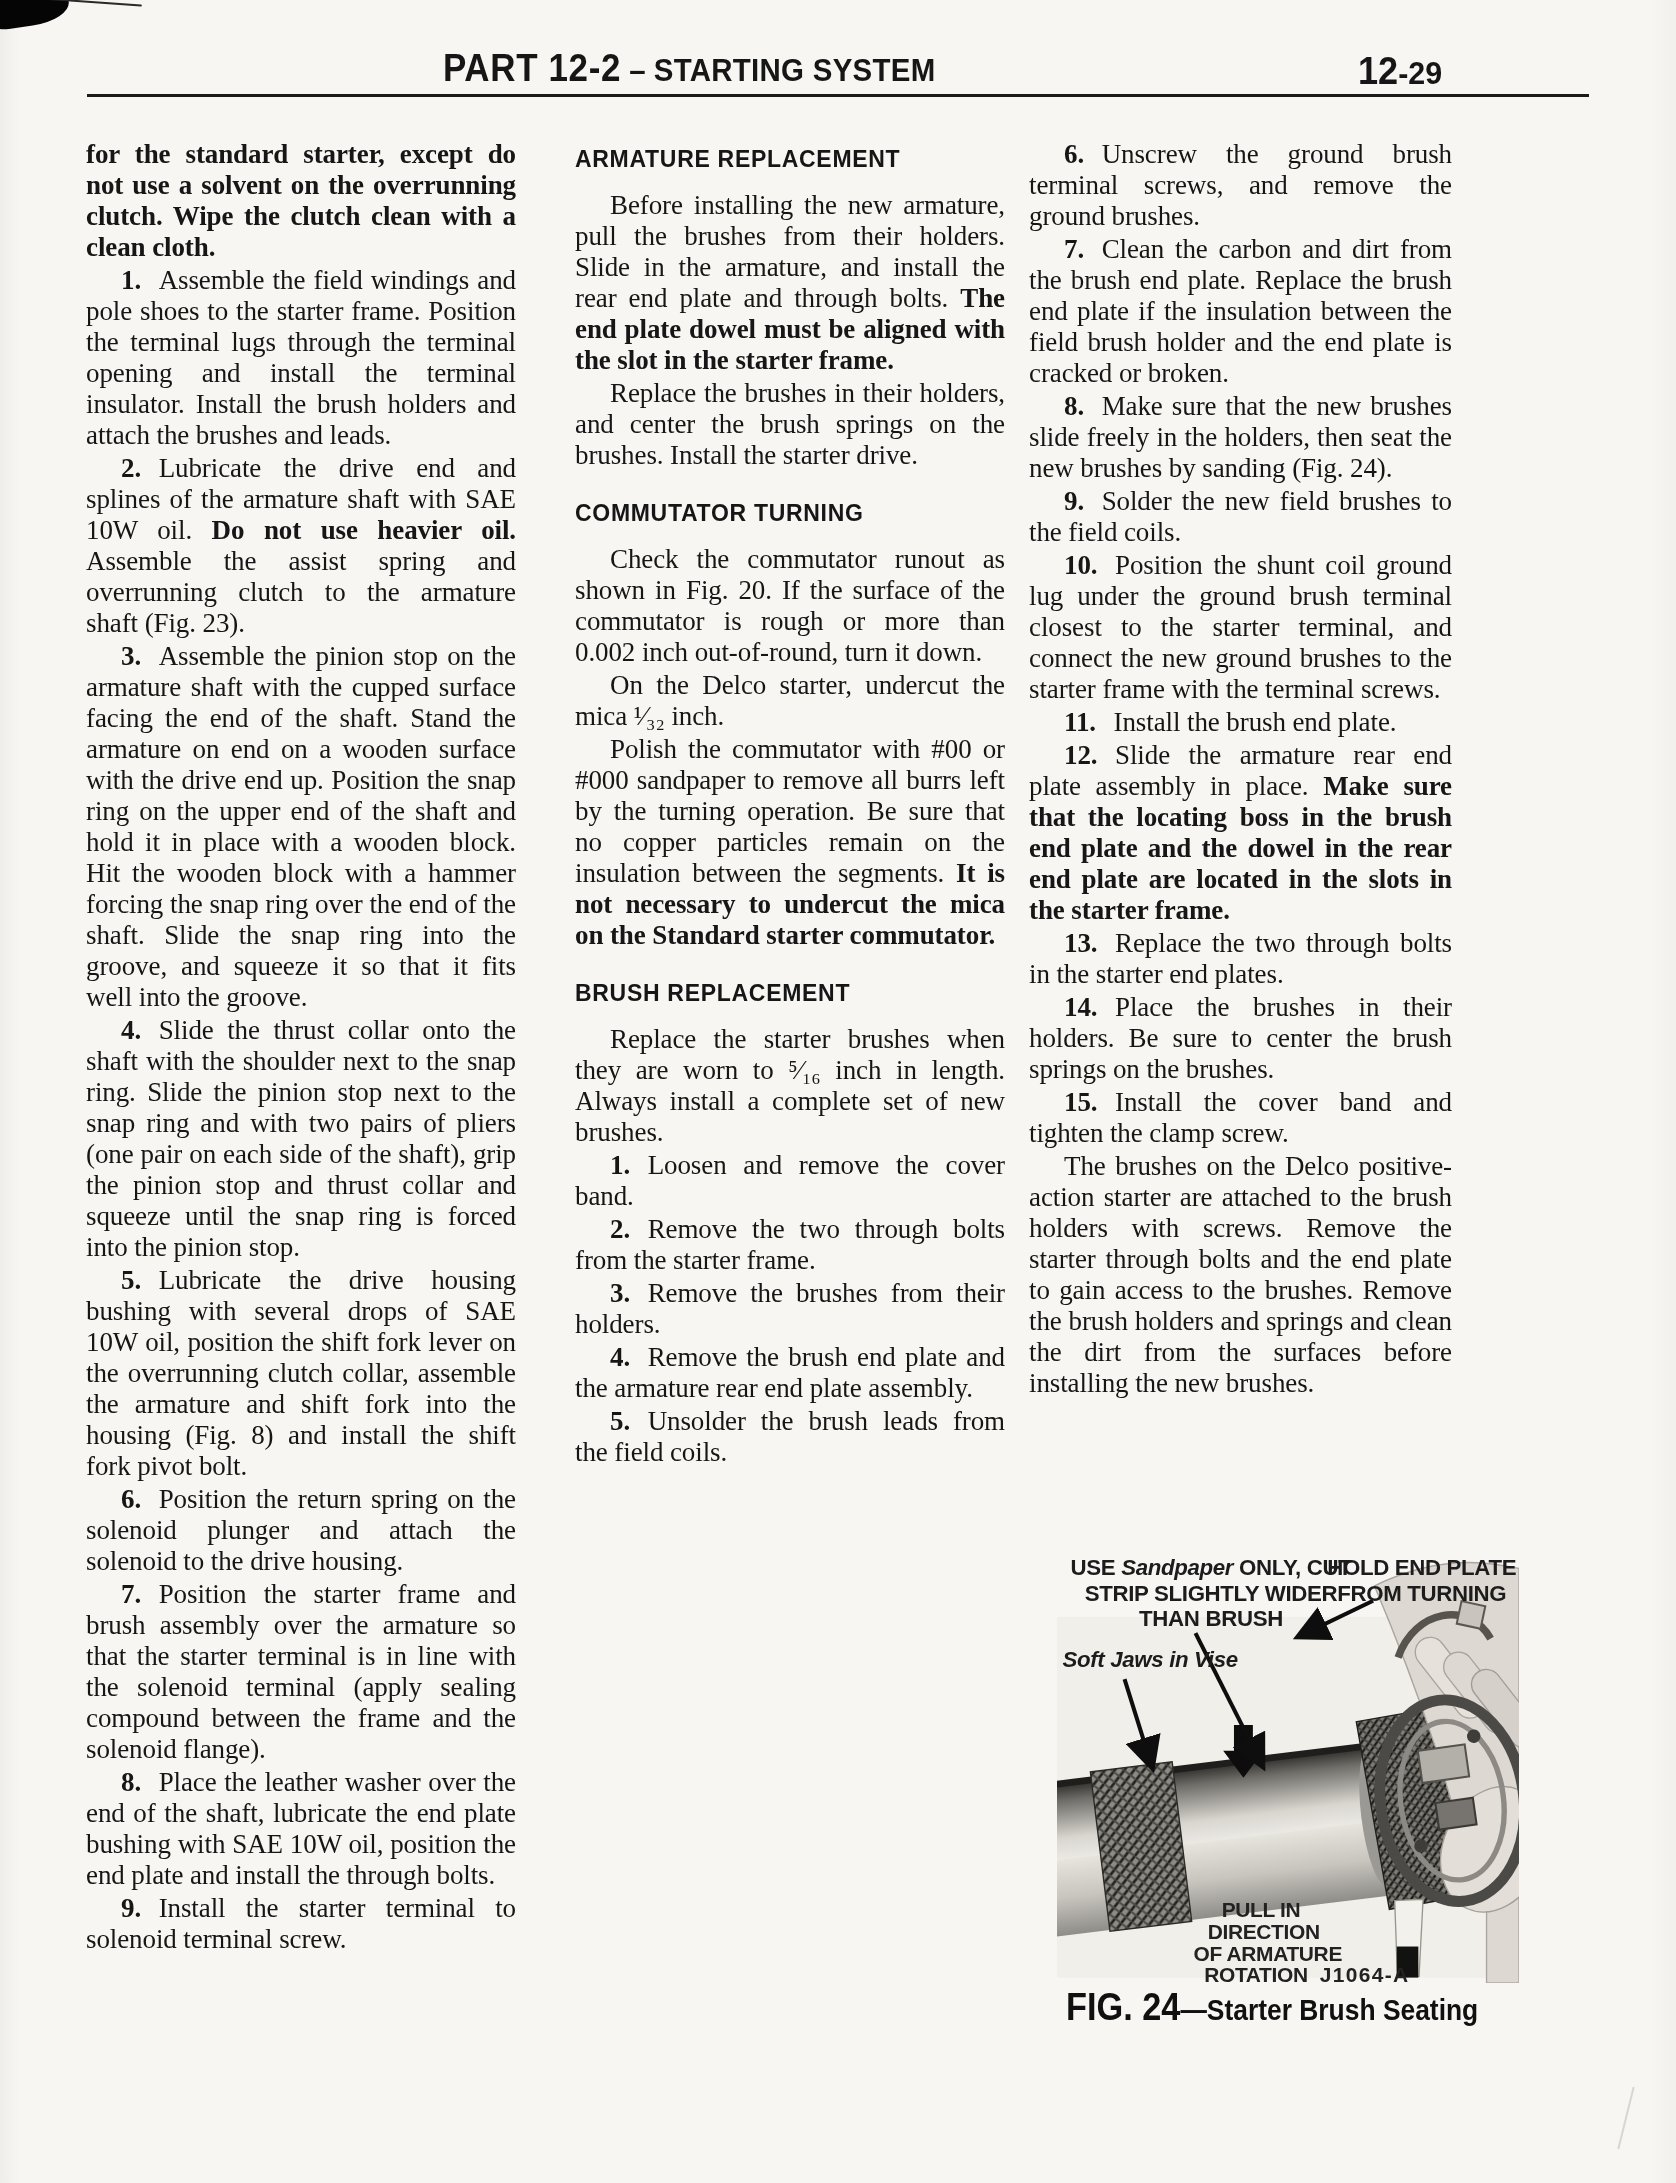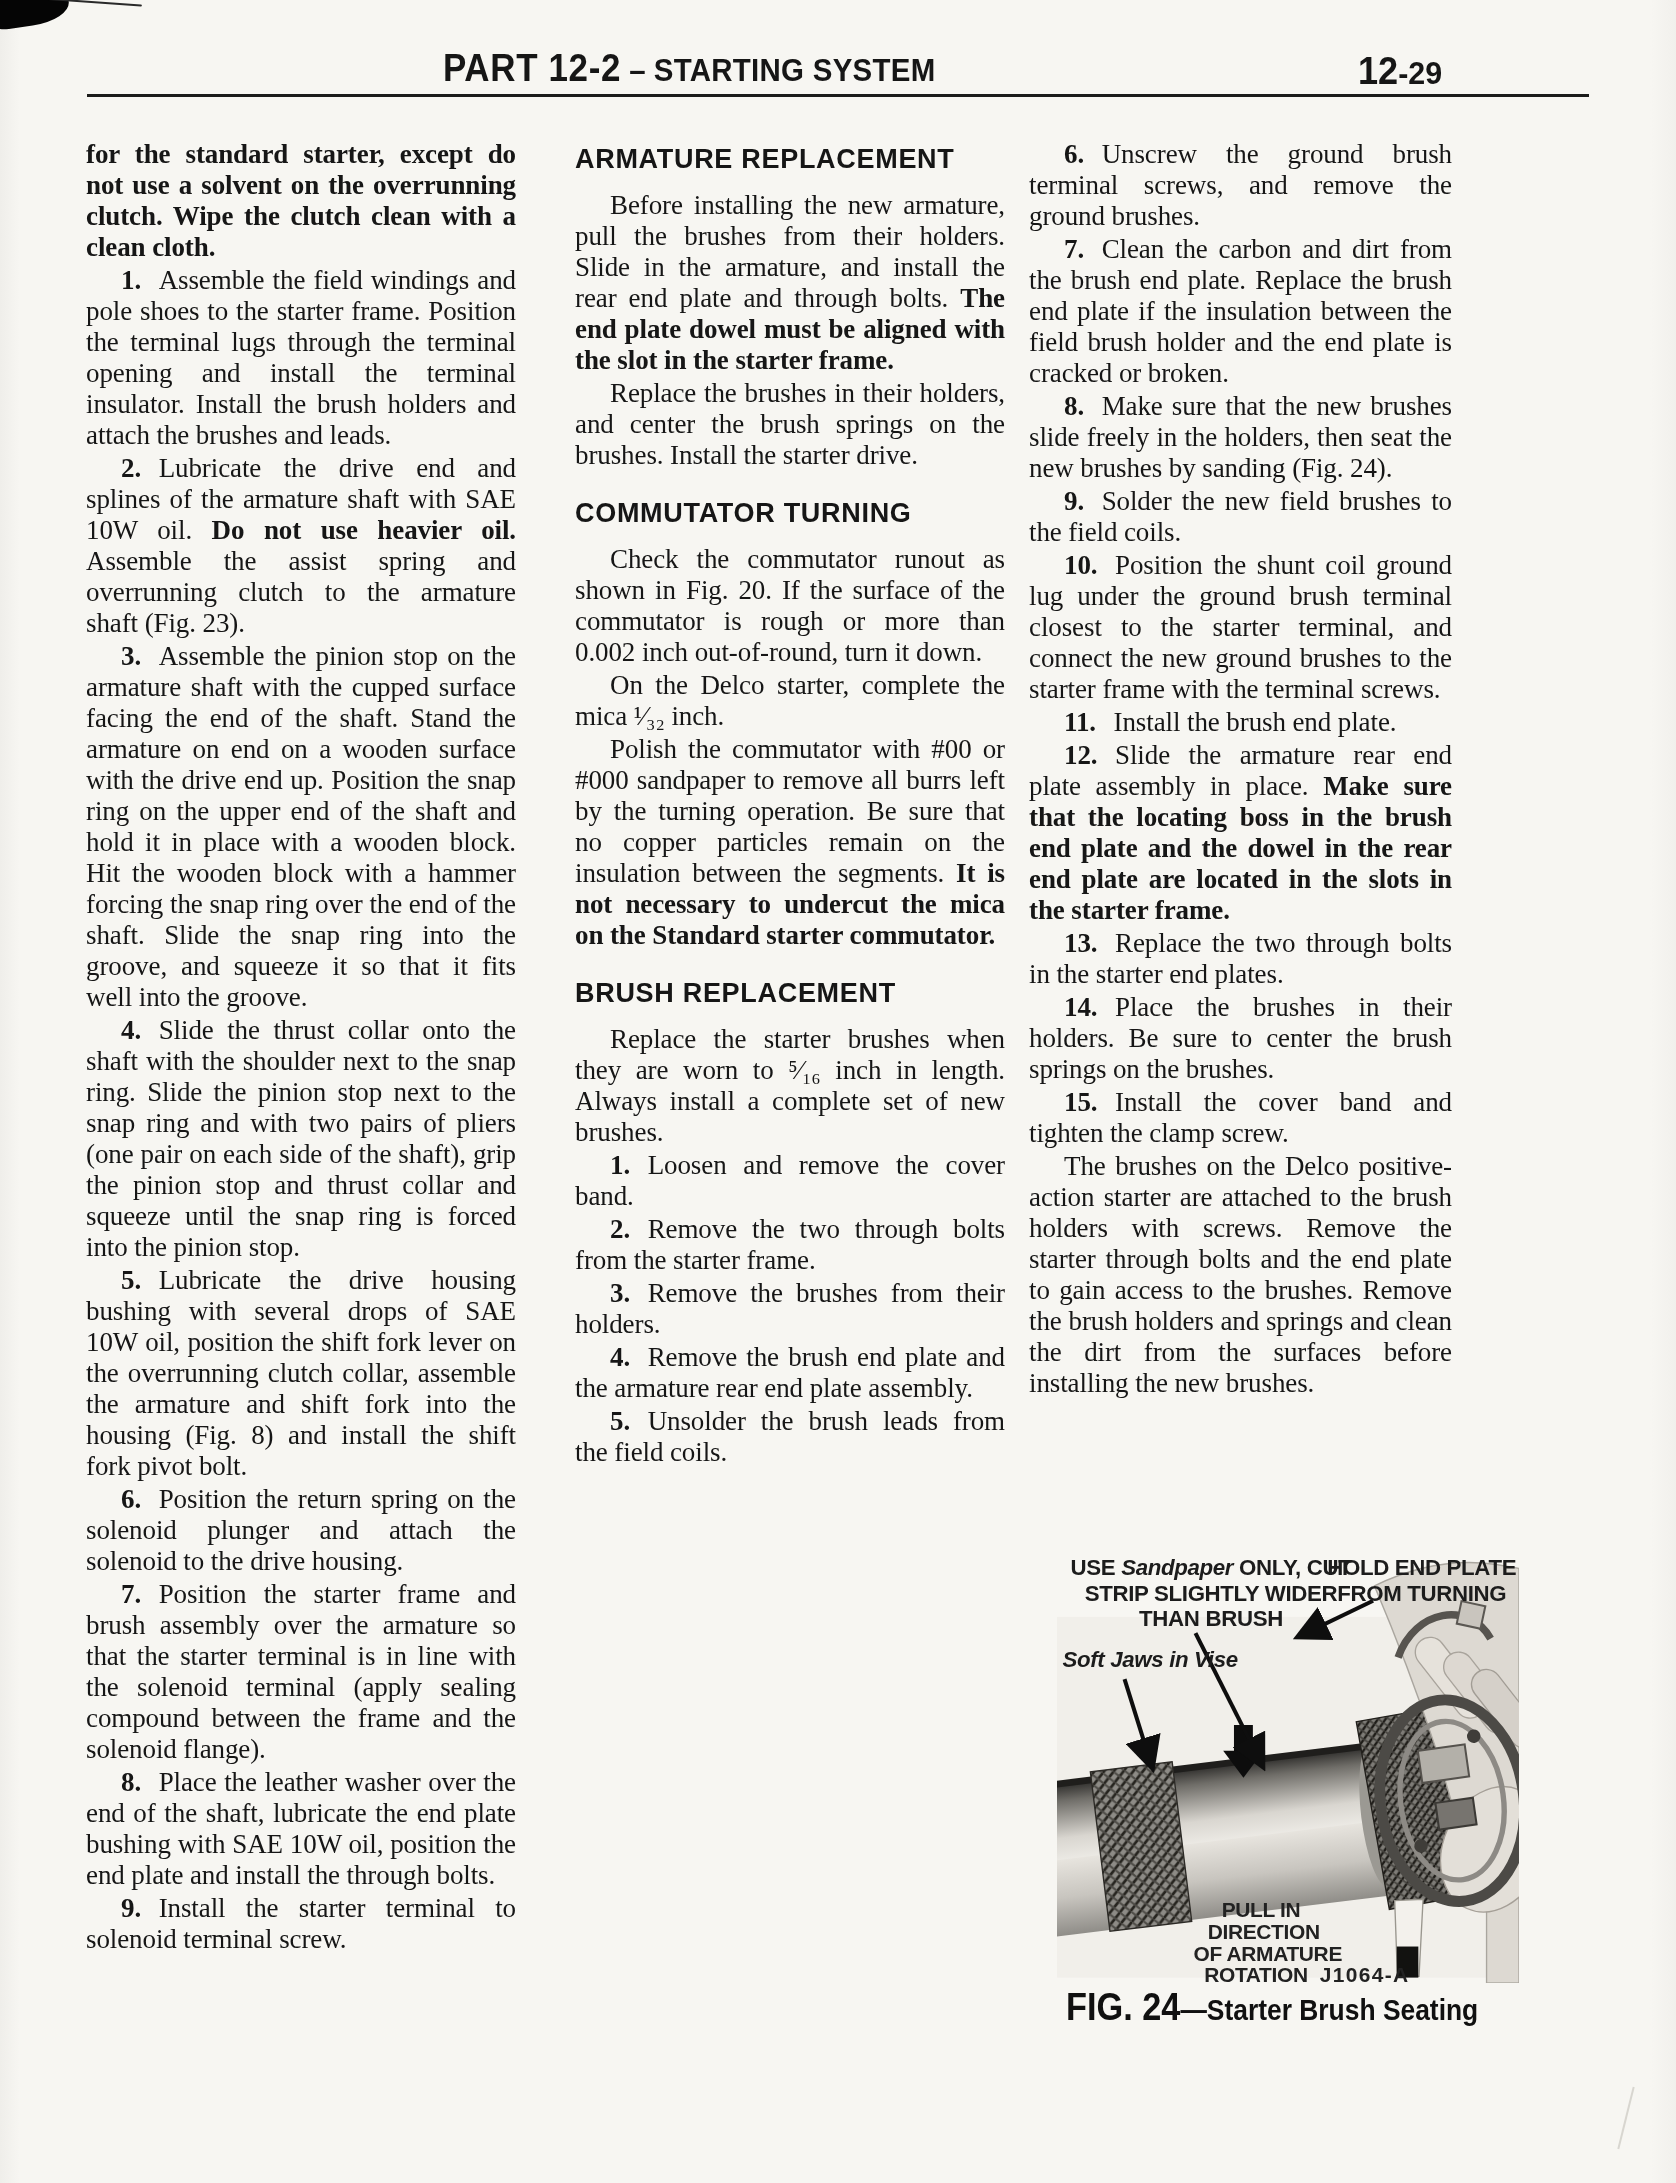--- a/index.html
+++ b/index.html
@@ -33,21 +33,21 @@
     border-radius:1.4px;transform:rotate(4deg);}
   .scratch{position:absolute;left:1625px;top:2086px;width:2px;height:64px;background:#d8d6d0;transform:rotate(14deg);}
   
   .col{position:absolute;top:139px;text-align:justify;font-size:27px;line-height:31px;letter-spacing:-0.1px;}
   #col1{left:86px;width:430px;}
   #col2{left:575px;width:430px;}
   #col3{left:1029px;width:423px;}
   .col p{margin:0 0 2px 0;text-indent:35px;}
   .col p.noindent{text-indent:0;font-weight:bold;}
   .col .h{font-family:"Liberation Sans","DejaVu Sans",sans-serif;font-weight:bold;
-    font-size:27px;letter-spacing:0.7px;margin:27px 0 15px 0;text-indent:0;text-align:left;}
+    font-size:23px;letter-spacing:0.7px;margin:27px 0 15px 0;text-indent:0;text-align:left;}
   .col .h:first-child{margin-top:5.4px;}
   .num{font-weight:bold;}
   .gap{display:inline-block;width:17.6px;}
   b{font-weight:bold;}
   
   .fig-svg{position:absolute;left:1057px;top:1544px;}
   .fig-label{font-family:"Liberation Sans","DejaVu Sans",sans-serif;font-weight:bold;
     font-size:33px;fill:#1c1c1c;letter-spacing:-0.5px;}
   .fig-label-it{font-style:italic;}
   .photo-label{font-family:"Liberation Sans","DejaVu Sans",sans-serif;font-weight:bold;
@@ -88,21 +88,21 @@
       <p><b class="num">7.</b><span class="gap"></span><span>Position the starter frame and brush assembly over the armature so that the starter terminal is in line with the solenoid terminal (apply sealing compound between the frame and the solenoid flange).</span></p>
       <p><b class="num">8.</b><span class="gap"></span><span>Place the leather washer over the end of the shaft, lubricate the end plate bushing with SAE 10W oil, position the end plate and install the through bolts.</span></p>
       <p><b class="num">9.</b><span class="gap"></span><span>Install the starter terminal to solenoid terminal screw.</span></p>
     </div>
   <div class="col" id="col2">
       <div class="h">ARMATURE REPLACEMENT</div>
       <p><span>Before installing the new armature, pull the brushes from their holders. Slide in the armature, and install the rear end plate and through bolts. </span><b>The end plate dowel must be aligned with the slot in the starter frame.</b></p>
       <p><span>Replace the brushes in their holders, and center the brush springs on the brushes. Install the starter drive.</span></p>
       <div class="h">COMMUTATOR TURNING</div>
       <p><span>Check the commutator runout as shown in Fig. 20. If the surface of the commutator is rough or more than 0.002 inch out-of-round, turn it down.</span></p>
-      <p><span>On the Delco starter, complete the mica ¹⁄₃₂ inch.</span></p>
+      <p><span>On the Delco starter, undercut the mica ¹⁄₃₂ inch.</span></p>
       <p><span>Polish the commutator with #00 or #000 sandpaper to remove all burrs left by the turning operation. Be sure that no copper particles remain on the insulation between the segments. </span><b>It is not necessary to undercut the mica on the Standard starter commutator.</b></p>
       <div class="h">BRUSH REPLACEMENT</div>
       <p><span>Replace the starter brushes when they are worn to ⁵⁄₁₆ inch in length. Always install a complete set of new brushes.</span></p>
       <p><b class="num">1.</b><span class="gap"></span><span>Loosen and remove the cover band.</span></p>
       <p><b class="num">2.</b><span class="gap"></span><span>Remove the two through bolts from the starter frame.</span></p>
       <p><b class="num">3.</b><span class="gap"></span><span>Remove the brushes from their holders.</span></p>
       <p><b class="num">4.</b><span class="gap"></span><span>Remove the brush end plate and the armature rear end plate assembly.</span></p>
       <p><b class="num">5.</b><span class="gap"></span><span>Unsolder the brush leads from the field coils.</span></p>
     </div>
   <div class="col" id="col3">

